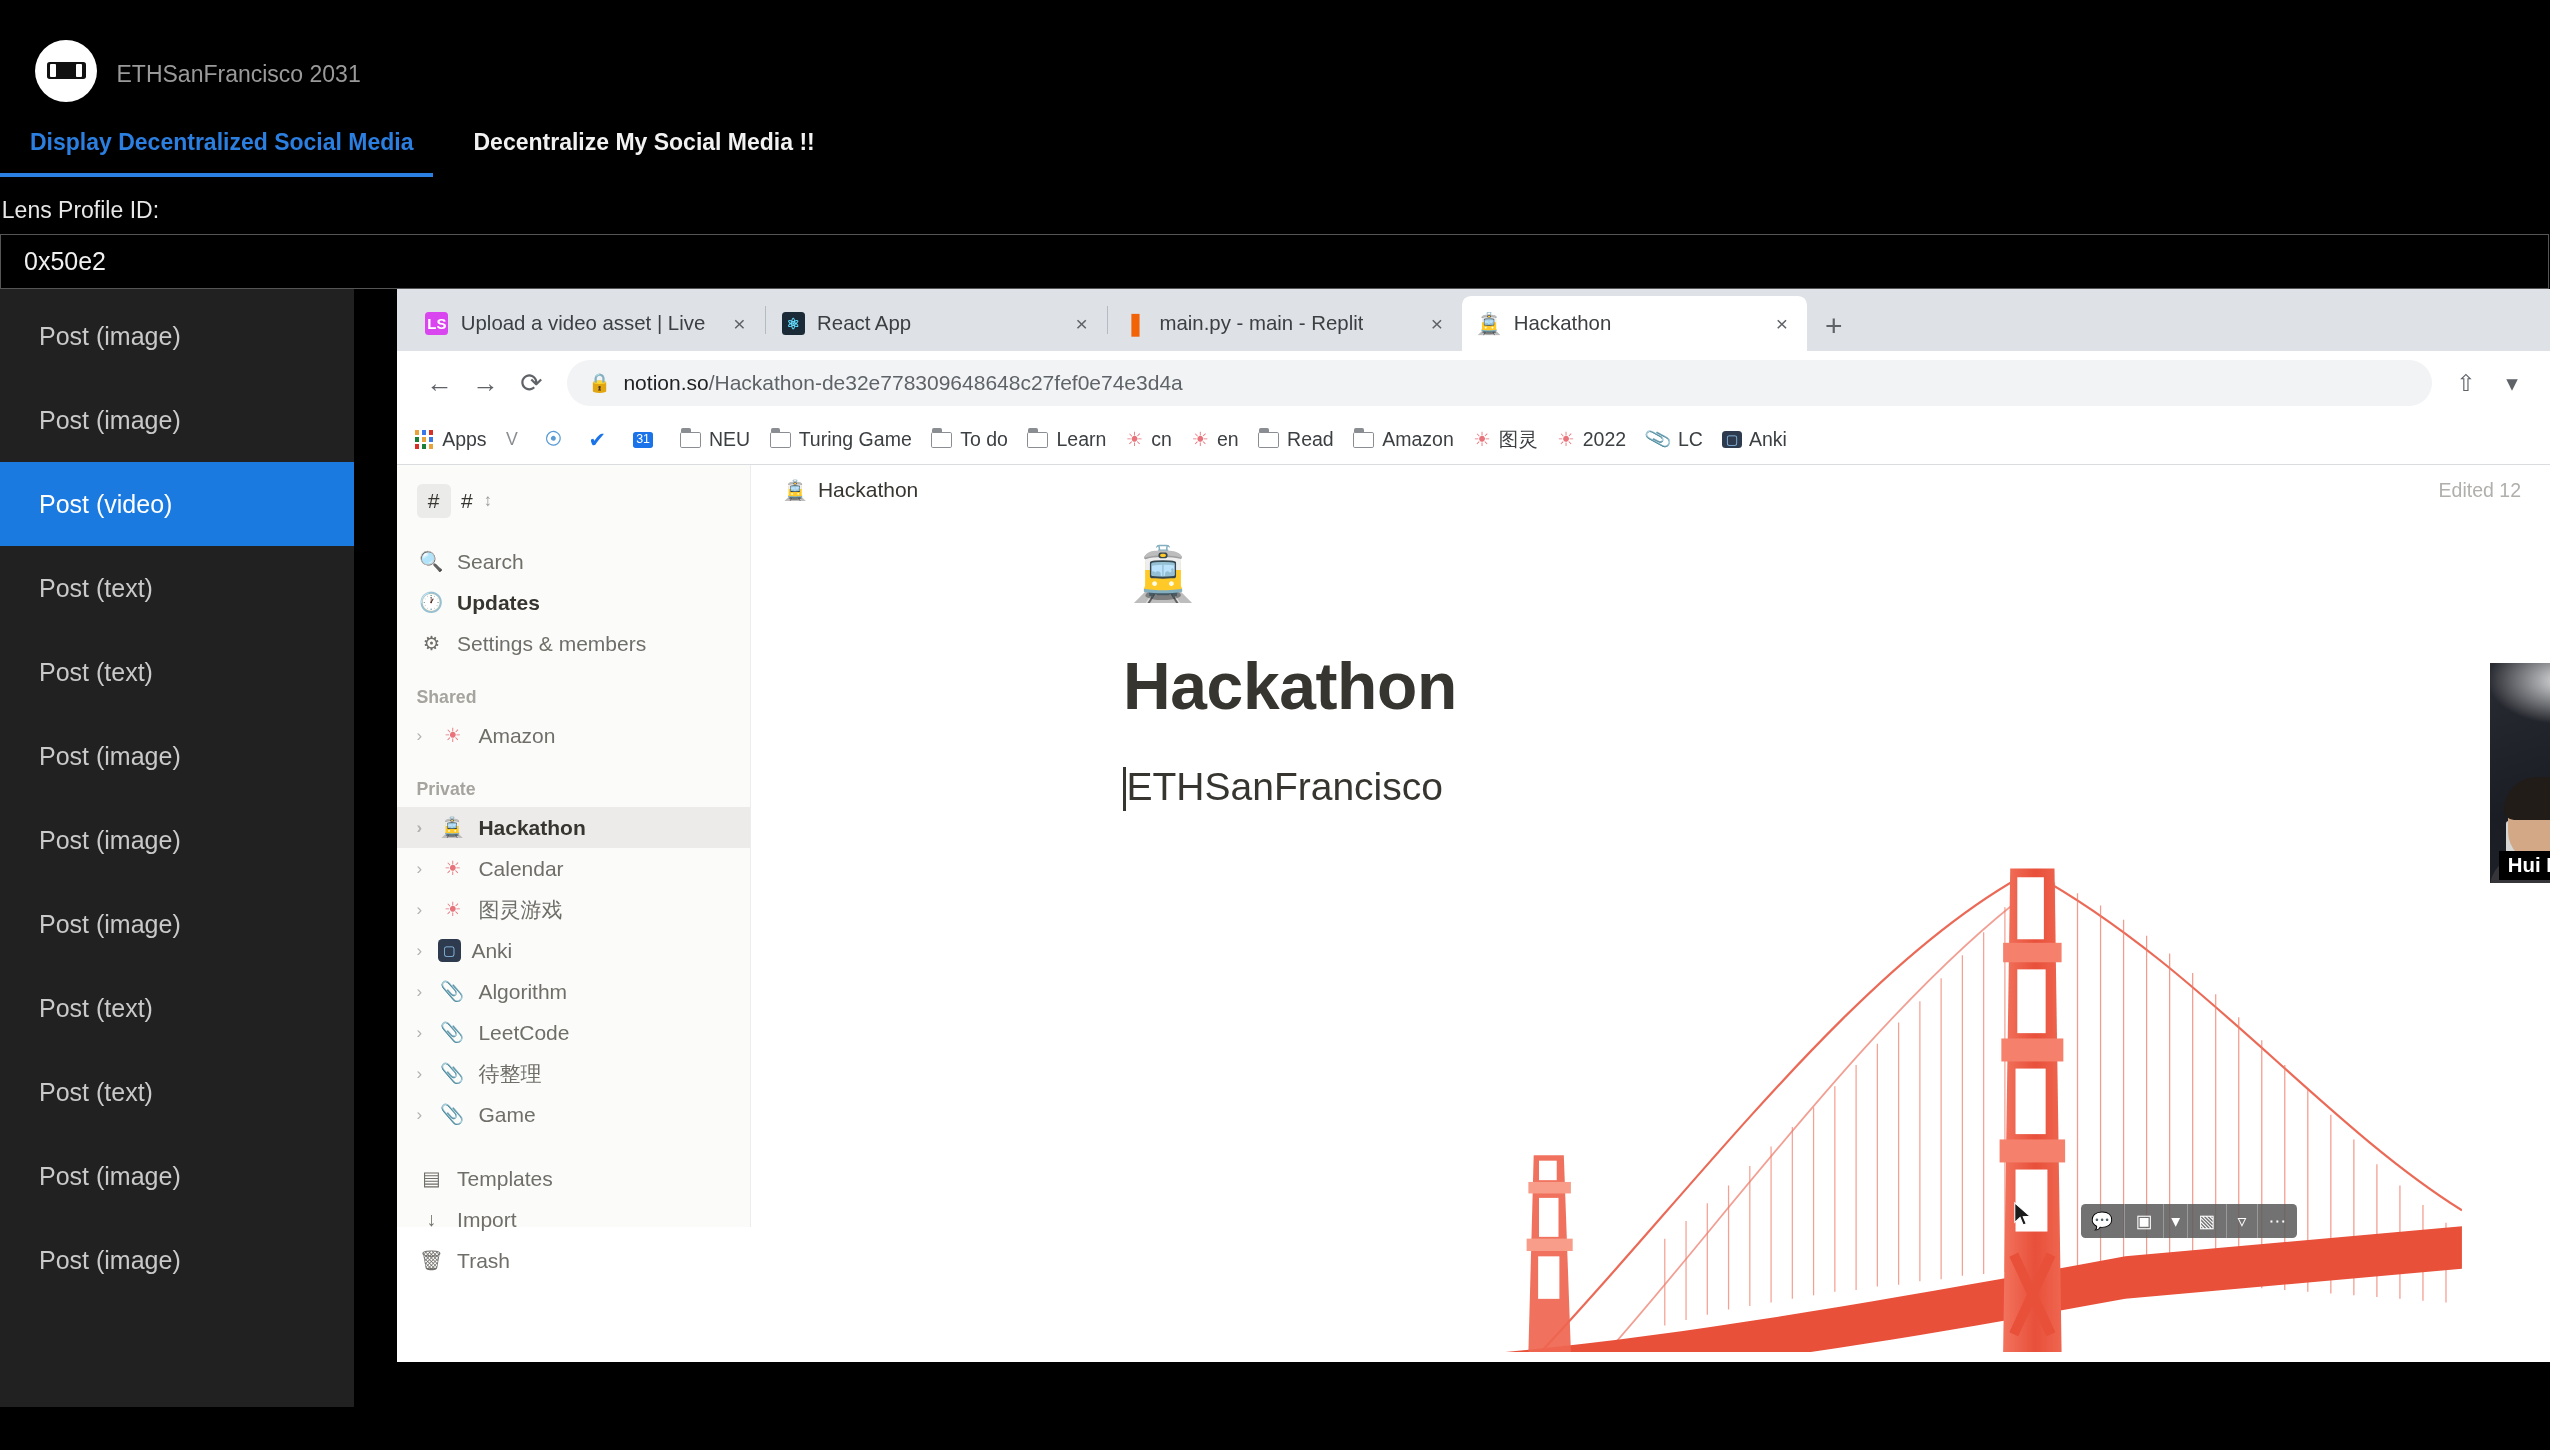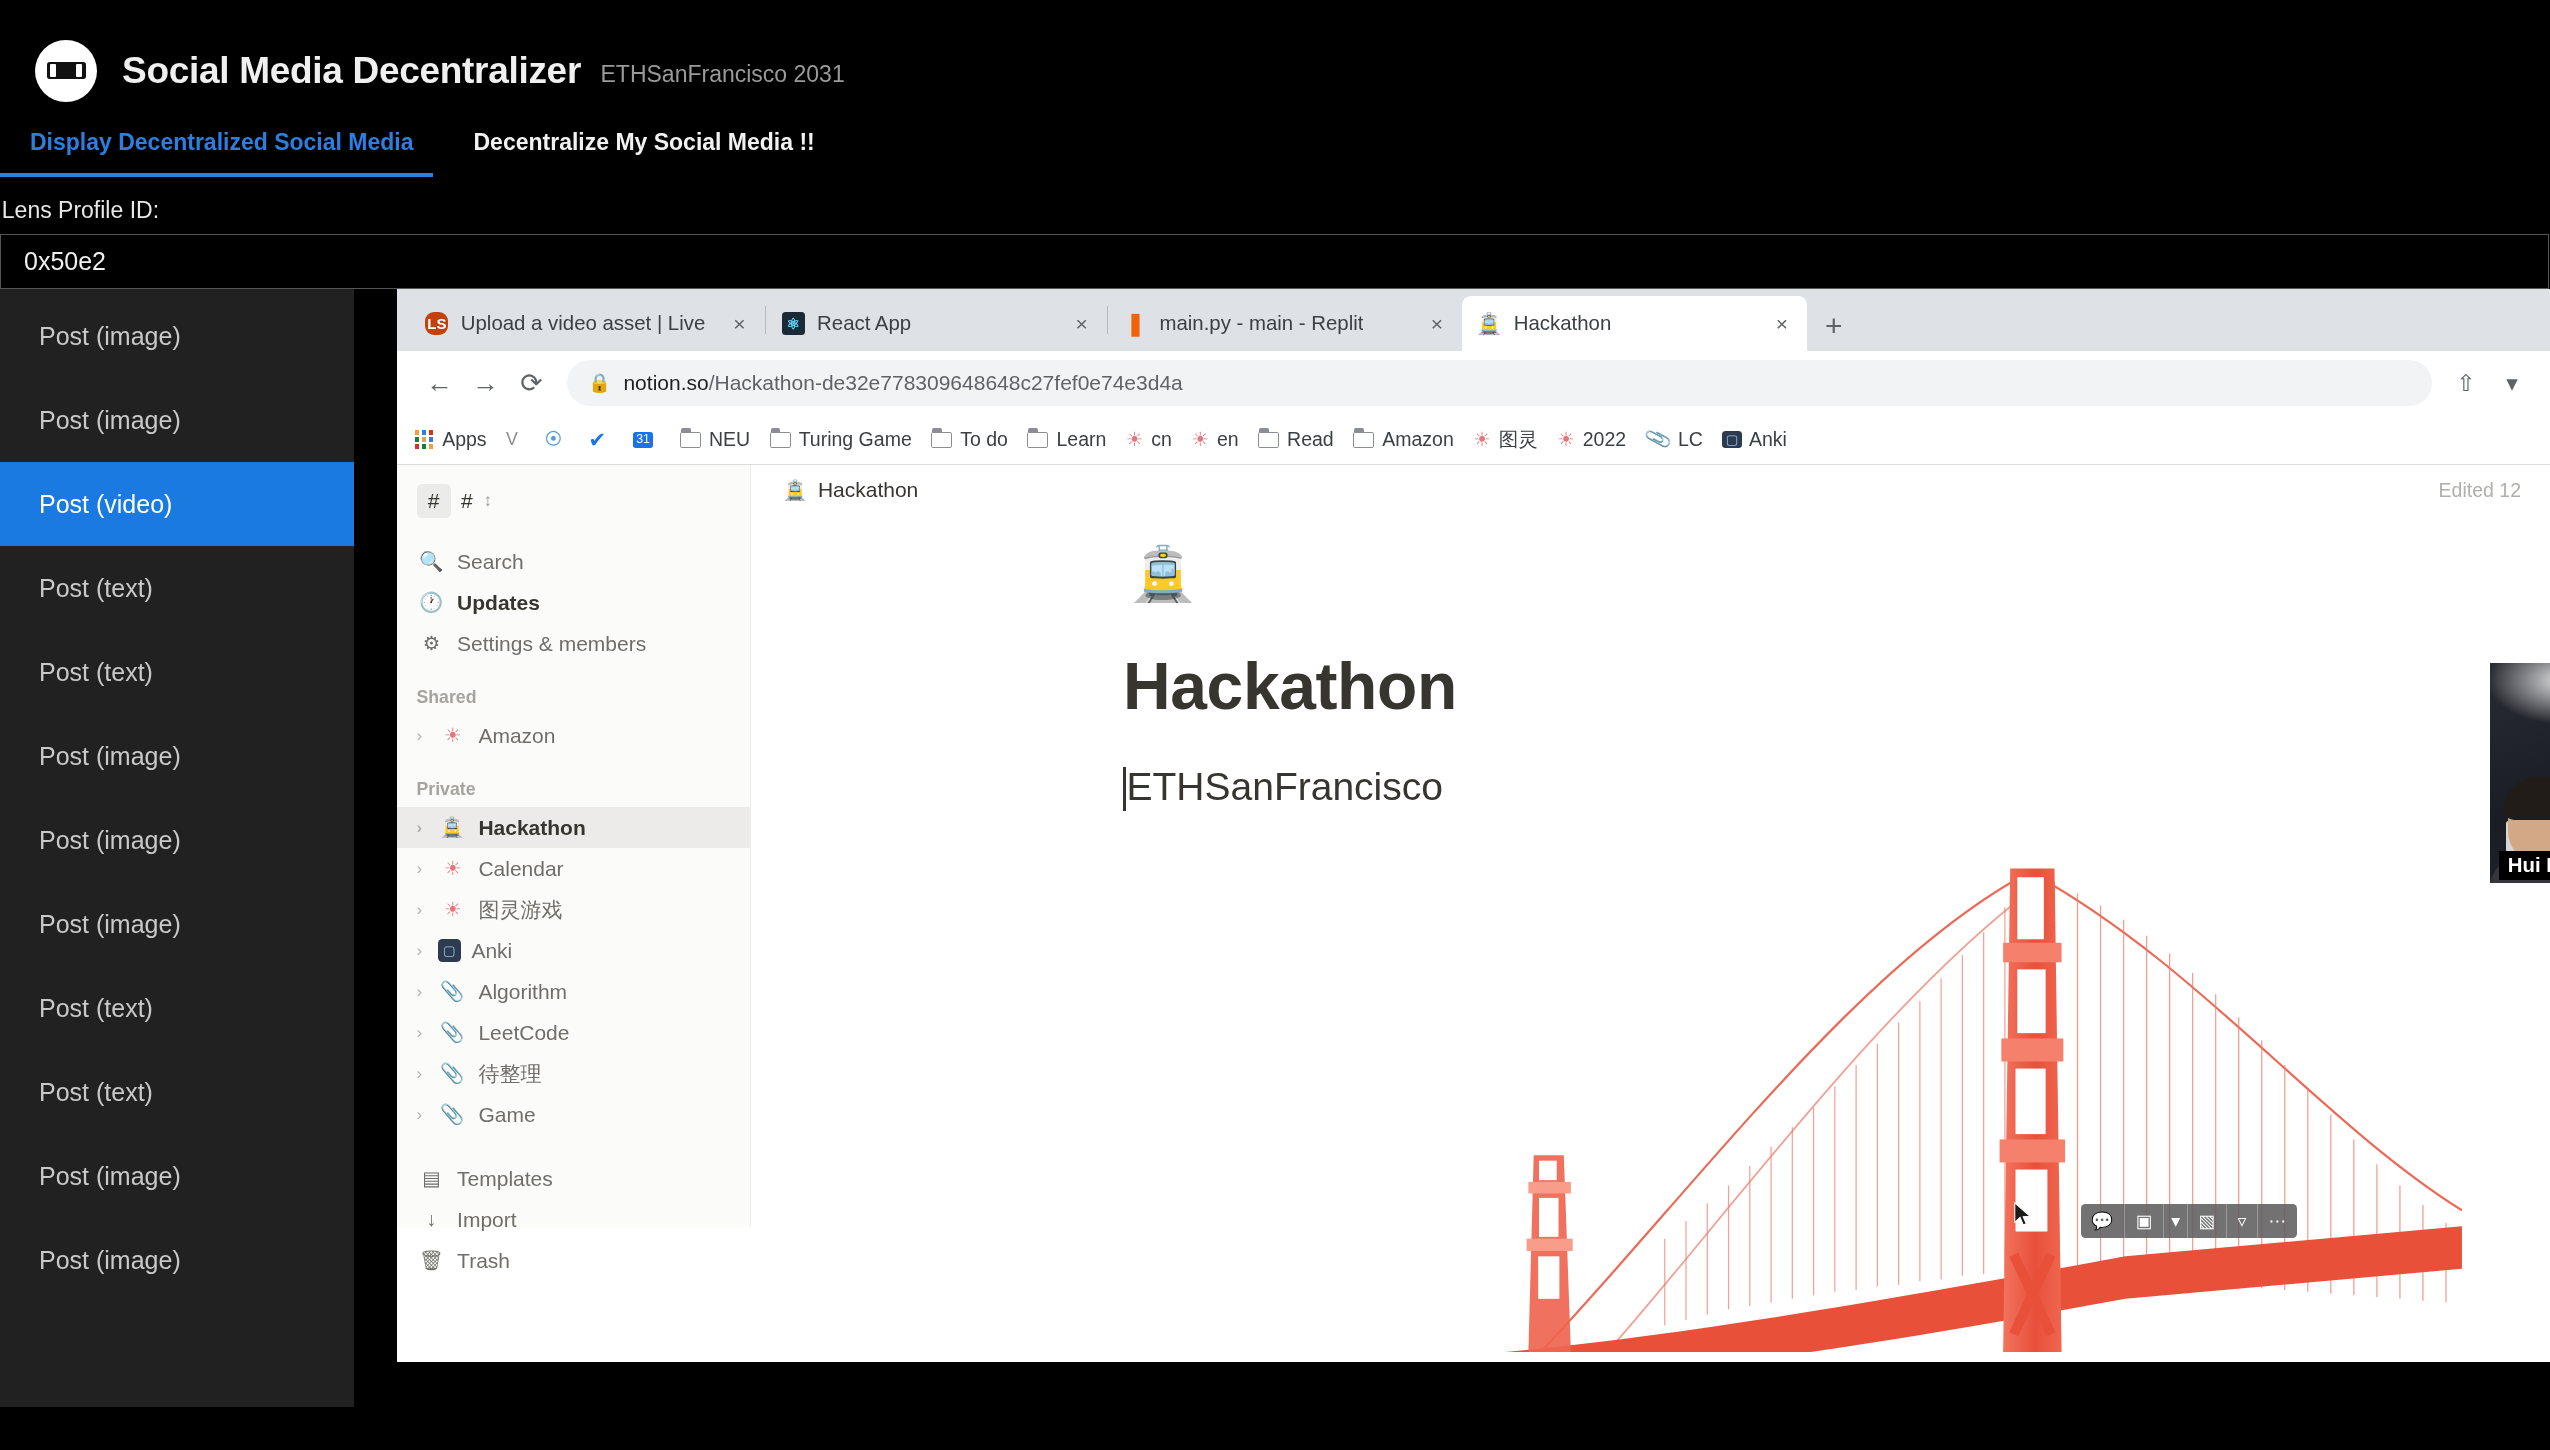--- a/index.html
+++ b/index.html
@@ -92,21 +92,21 @@
   .ctab {
     display: flex; align-items: center; height: 55px;
     padding: 0 14px 0 16px; min-width: 0; position: relative;
   }
   .ctab.active { background: #fff; border-radius: 8.9px 8.9px 0 0; }
   .ctab-fav {
     width: 23px; height: 23px; flex: none; margin-right: 12.4px;
     display: flex; align-items: center; justify-content: center;
     font-size: 15px; border-radius: 3.5px; color: #fff; font-weight: 700;
   }
-  .fav-ls { background: #c2410c; border-radius: 9px; }
+  .fav-ls { background: #d946ef; }
   .fav-react { background: #1b2a37; color: #61dafb; }
   .fav-replit { background: transparent; color: #f26207; font-size: 22px; }
   .fav-notion { background: transparent; color: #4a4a4a; font-size: 21px; }
   .ctab-title {
     font-size: 20.4px; color: #3c4043; white-space: nowrap;
     overflow: hidden; text-overflow: clip; max-width: 244px;
   }
   .ctab-close {
     margin-left: 23px; color: #5f6368; font-size: 21px;
     width: 23px; text-align: center; flex: none; cursor: pointer;
@@ -290,21 +290,20 @@
 </style>
 </head>
 <body>
 
 <div class="app">
 
   <div class="app-header">
     <div class="logo-circle">
       <div class="logo-mask"></div>
     </div>
-    <div class="app-title">Social Media Decentralizer</div>
     <div class="app-subtitle">ETHSanFrancisco 2031</div>
   </div>
 
   <div class="tabbar">
     <div class="tabs">
       <div class="tab active">Display Decentralized Social Media</div>
       <div class="tab">Decentralize My Social Media !!</div>
     </div>
     <div class="tab-underline"></div>
   </div>

